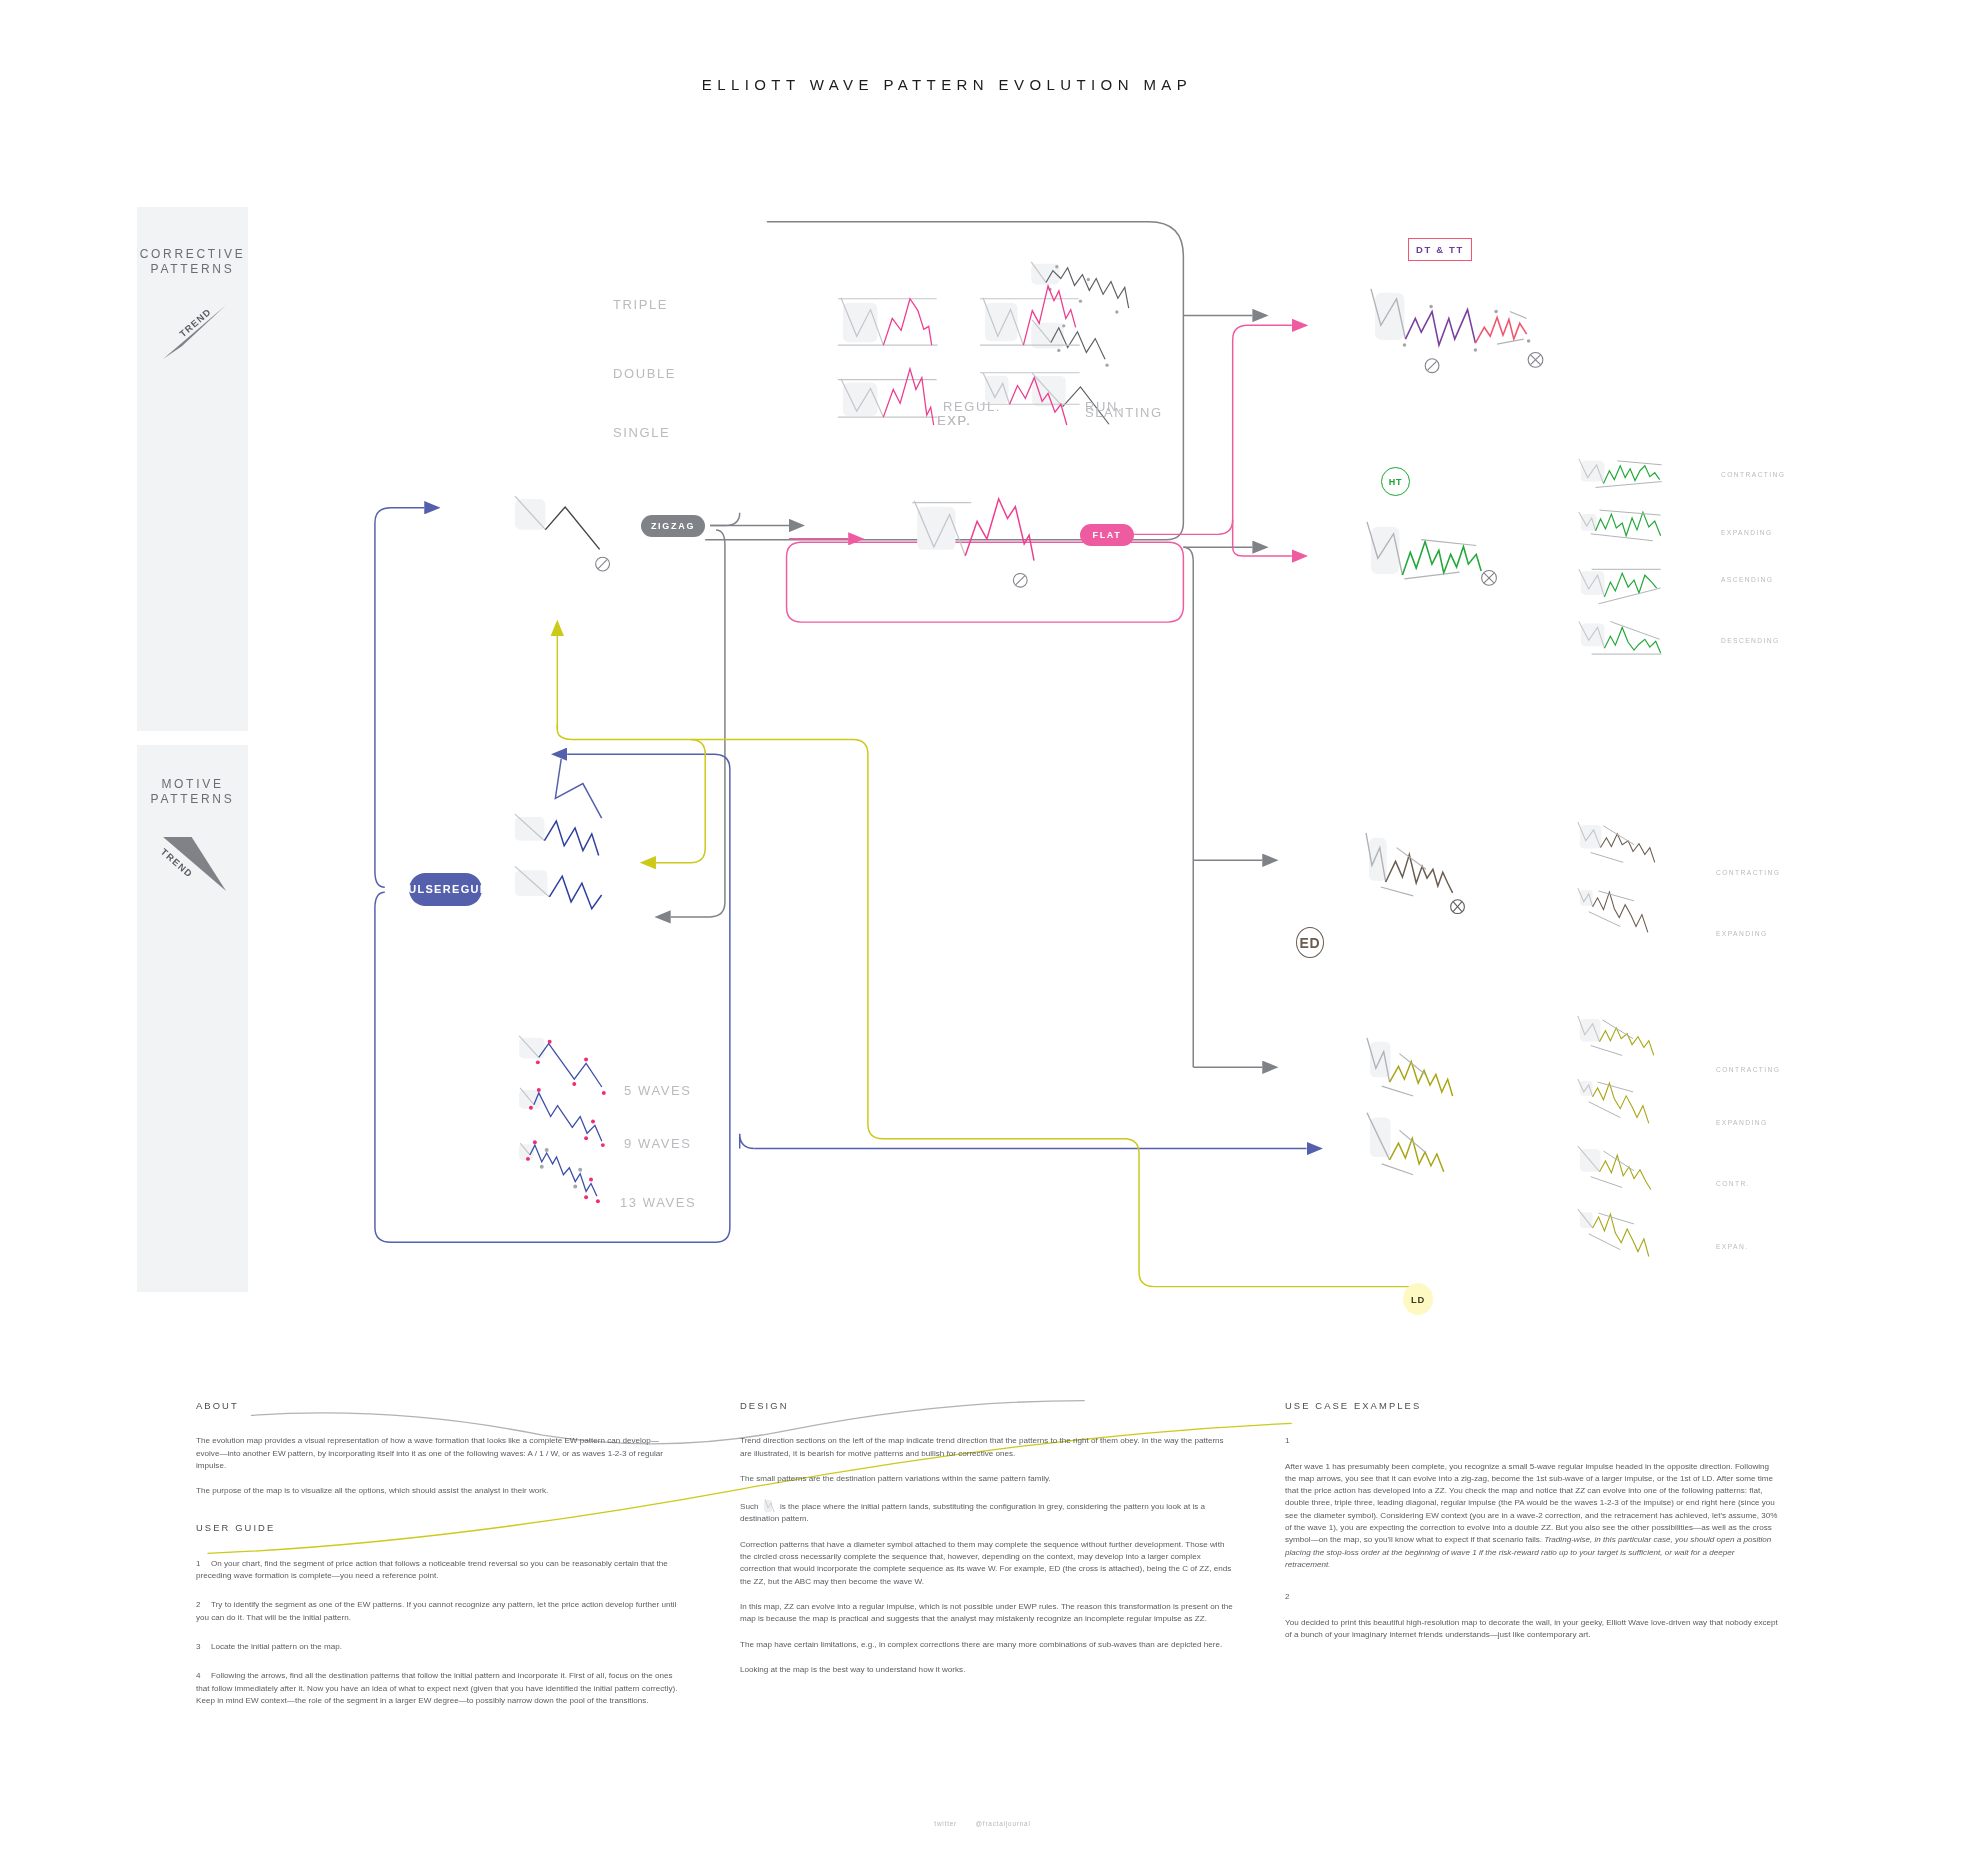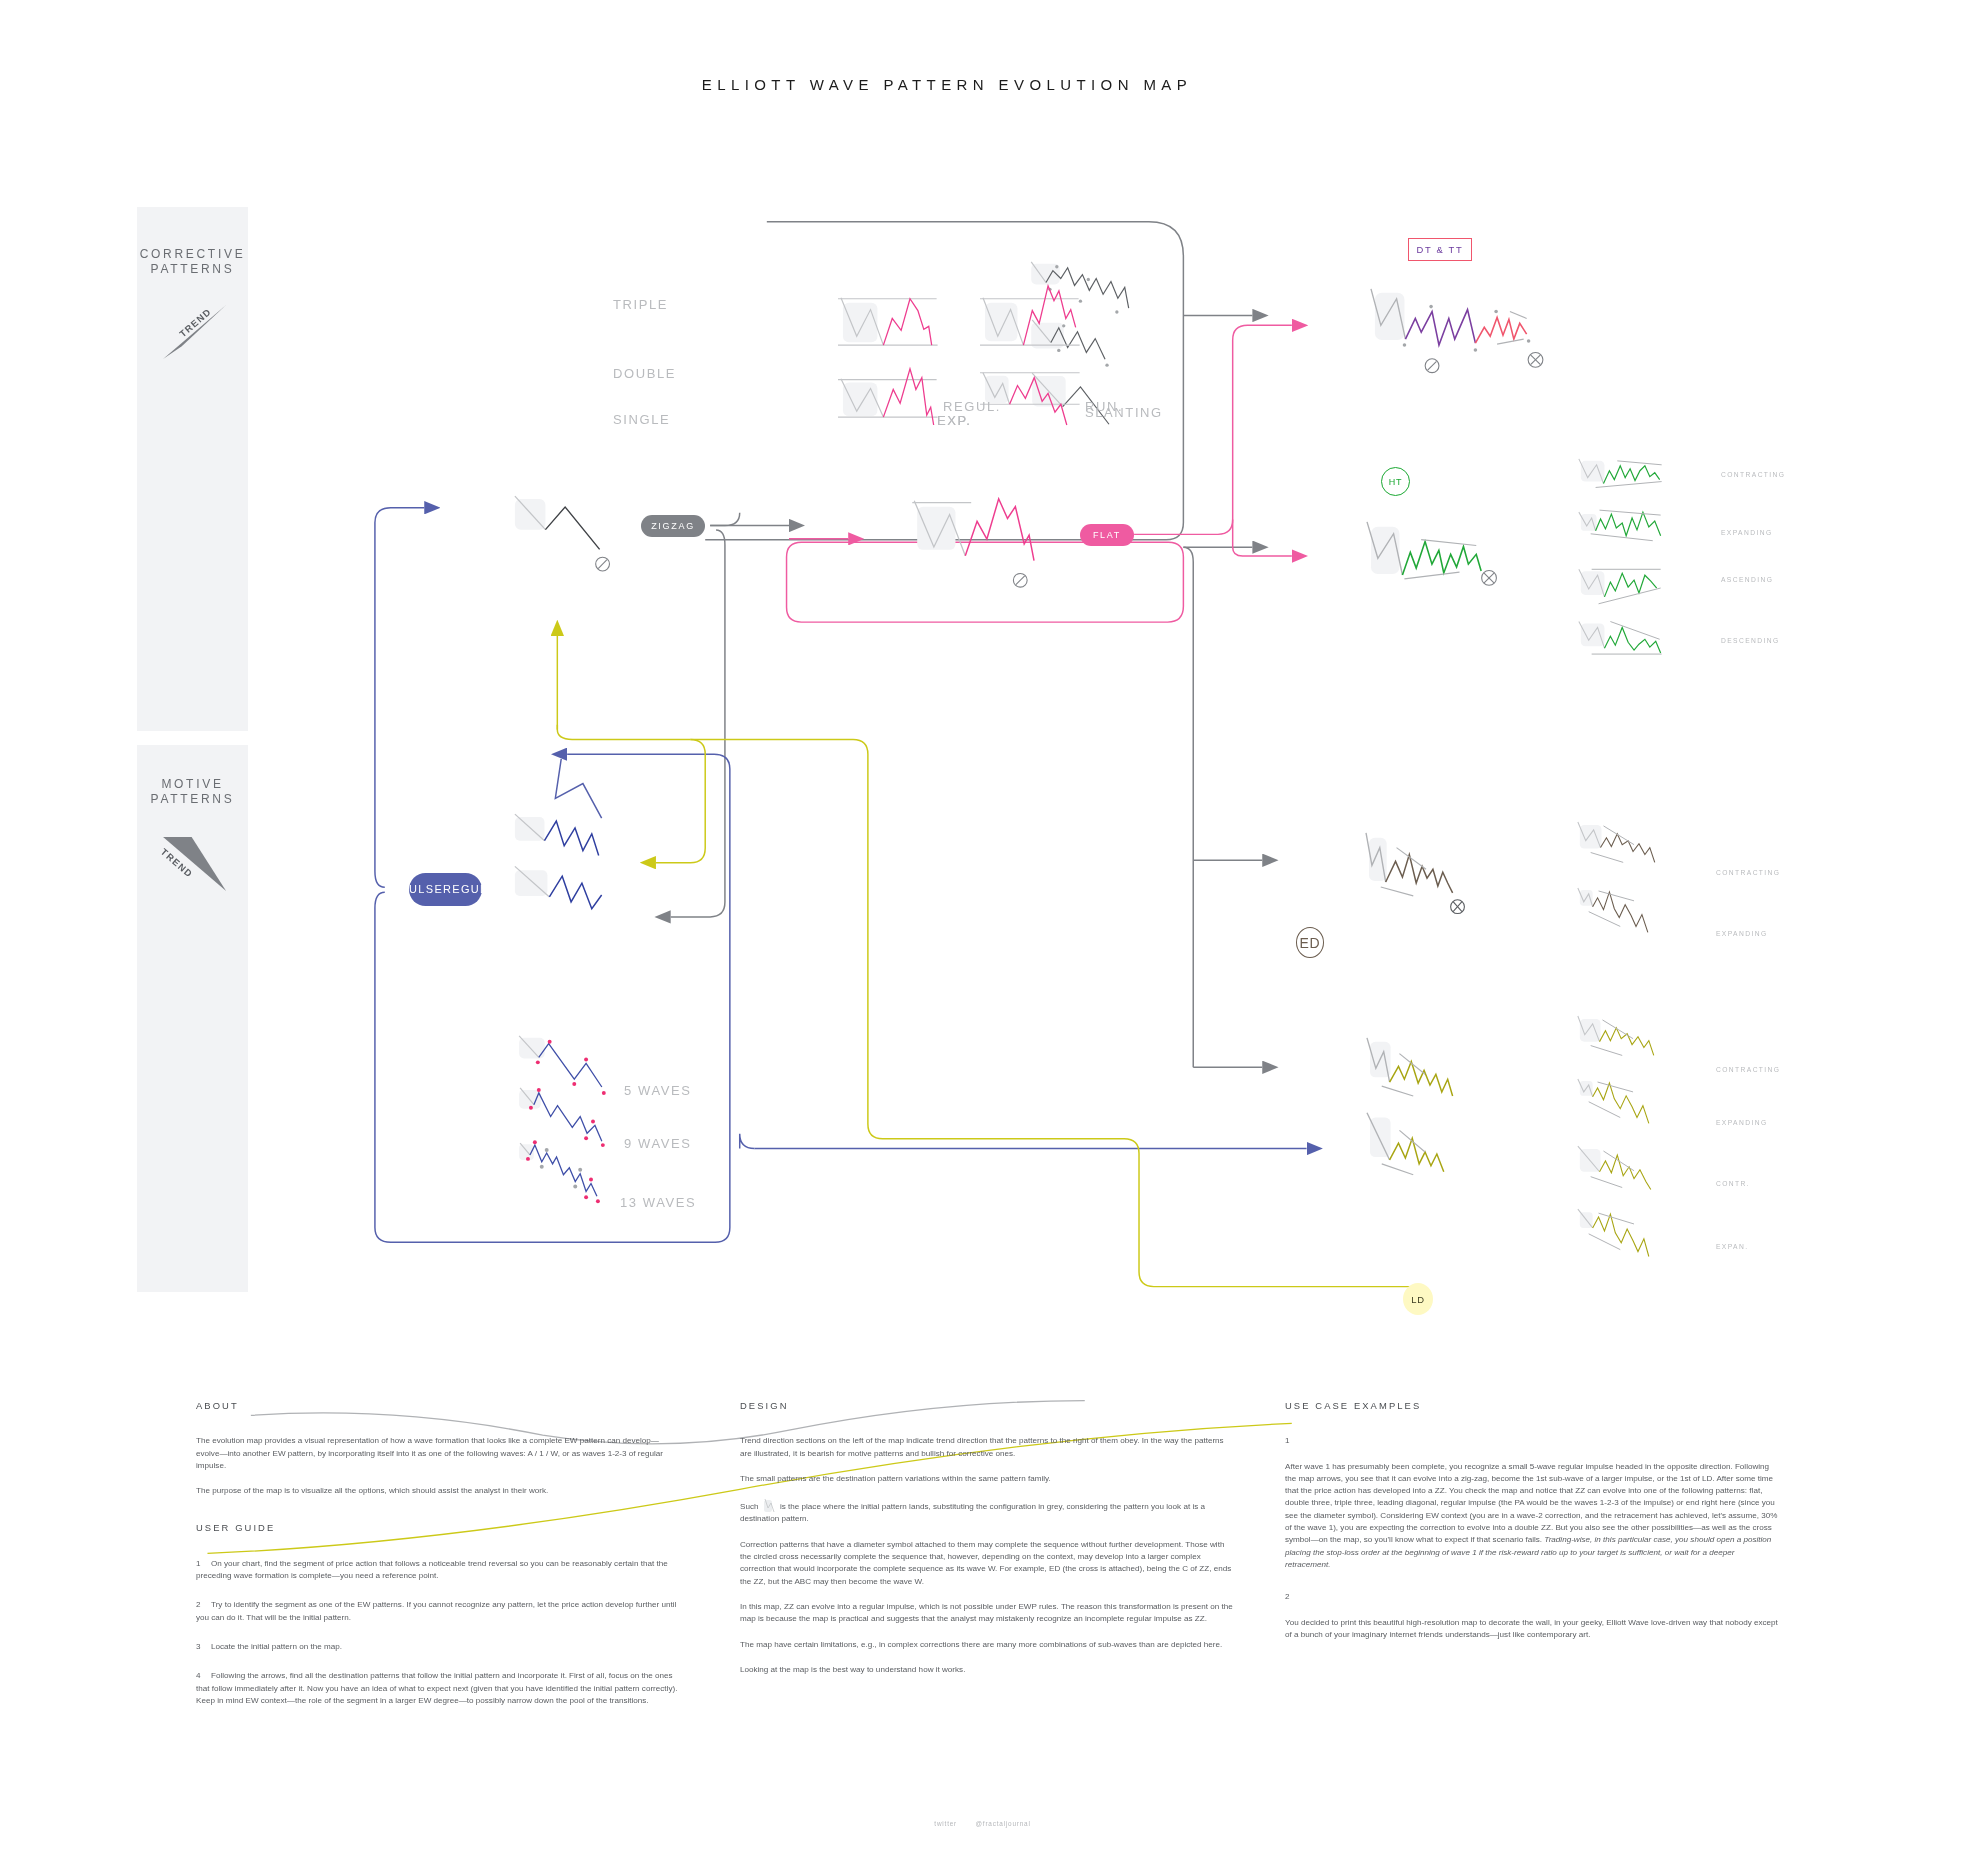--- a/index.html
+++ b/index.html
@@ -30,21 +30,21 @@
   }
   .trend-arrow { position:absolute; width:74px; height:64px; }
   .trend-word {
     position:absolute; font-size:9.4px; letter-spacing:1.3px;
     font-weight:700; color:#5b5e63;
   }
 
   
   .badge {
     position:absolute; display:flex; align-items:center; justify-content:center;
-    font-weight:400; letter-spacing:1.7px; text-align:center;
+    font-weight:700; letter-spacing:1.7px; text-align:center;
   }
   .badge.pill { border-radius:493px; color:#fff; }
   #badge-zigzag { left:641px; top:515px; width:64px; height:22px;
       background:#7f8287; font-size:9px; }
   #badge-flat   { left:1080px; top:524px; width:54px; height:22px;
       background:#ef5ba1; font-size:9px; }
   #badge-impulse { left:409px; top:873px; width:73px; height:33px;
       background:#5560ac; font-size:11px; line-height:12.3px; flex-direction:row;
       letter-spacing:1.3px; }
   #badge-dttt { left:1408px; top:238px; width:64px; height:23px;
@@ -185,21 +185,21 @@
   <polyline points="62,190 78,160 96,200 116,168 134,210 152,182 172,224" fill="none" stroke="#5d6064" stroke-width="2.4"></polyline>
   <circle cx="88" cy="156" r="3.4" fill="#a4a7aa"></circle>
     <circle cx="78" cy="206" r="3.4" fill="#a4a7aa"></circle>
   <circle cx="176" cy="236" r="3.4" fill="#a4a7aa"></circle>
   <rect x="24" y="258" width="68" height="62" rx="10" fill="#f2f3f5"></rect>
   <polyline points="24,252 86,320" fill="none" stroke="#c3c5c8" stroke-width="2.4"></polyline>
   <polyline points="86,320 122,280 180,356" fill="none" stroke="#5d6064" stroke-width="2.4"></polyline>
 </svg>
 <div class="plabel" style="left:613px;top:297px">TRIPLE</div>
 <div class="plabel" style="left:613px;top:366px">DOUBLE</div>
-<div class="plabel" style="left:613px;top:412px">SINGLE</div>
+<div class="plabel" style="left:613px;top:425px">SINGLE</div>
 
 <svg class="abs" style="left:508px;top:491px" width="133" height="94" viewBox="0 0 270 190">
   <rect x="14" y="16" width="62" height="62" rx="12" fill="#f2f3f5"></rect>
   <polyline points="14,10 76,78" fill="none" stroke="#c3c5c8" stroke-width="2.6"></polyline>
   <polyline points="76,78 116,32 186,118" fill="none" stroke="#3f4246" stroke-width="2.8"></polyline>
   <circle cx="192" cy="148" r="14" fill="none" stroke="#7f8287" stroke-width="2.2"></circle>
   <line x1="183" y1="157" x2="201" y2="139" stroke="#7f8287" stroke-width="2.2"></line>
 </svg>
 
 <svg class="abs" style="left:833px;top:281px" width="296" height="143" viewBox="0 0 600 290">

